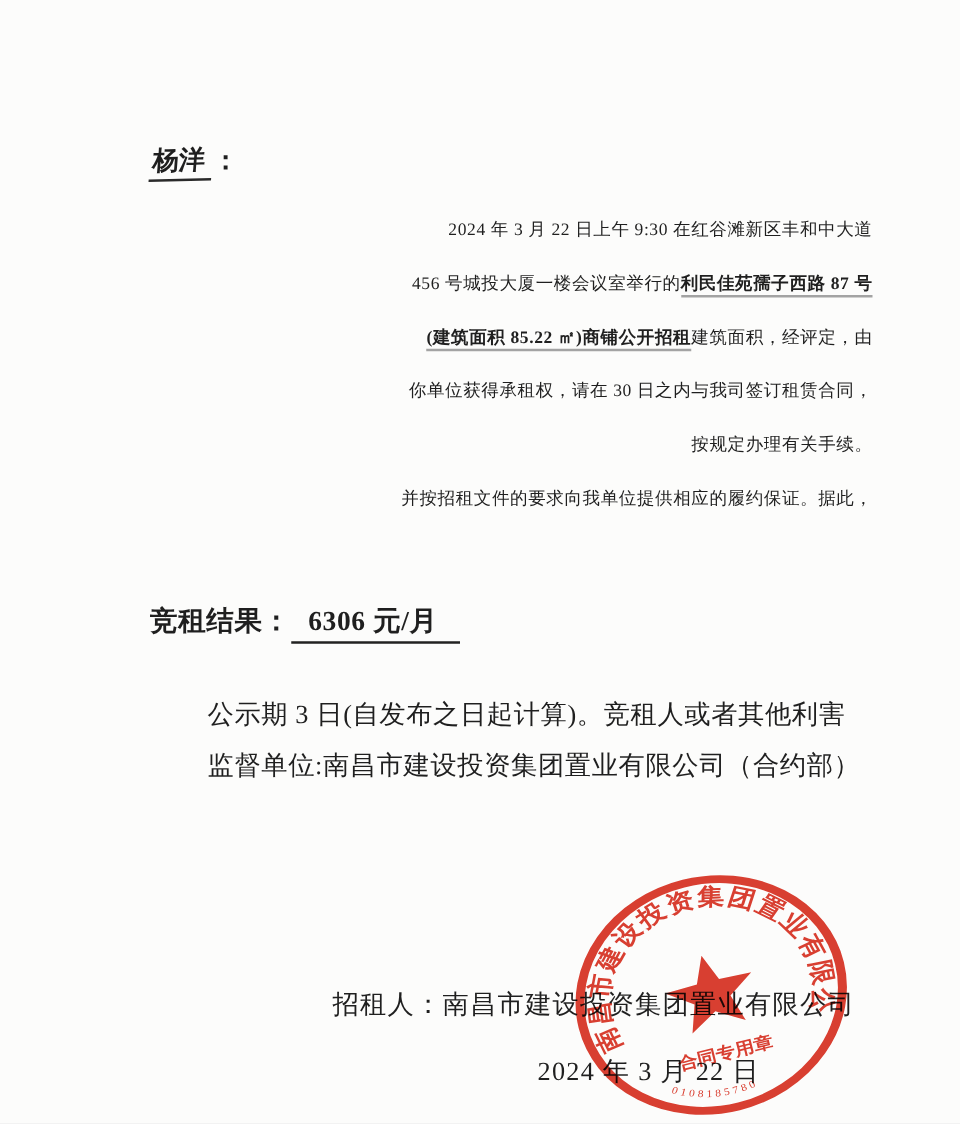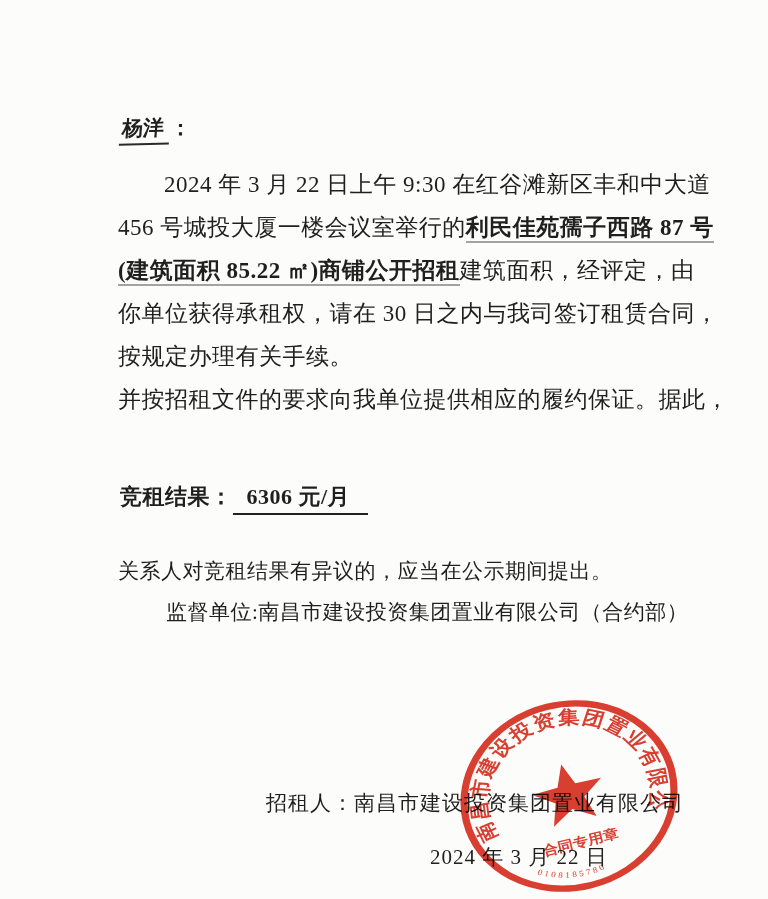--- a/index.html
+++ b/index.html
@@ -27,23 +27,24 @@
     display:inline-block;
     border-bottom:2px solid #2a2a2a;
     padding:0 6px 1px 2px;
     transform:rotate(-1.5deg) skewX(-6deg);
   }
   .body-block{
     position:absolute;top:163px;left:118px;right:70px;
   }
   .bline{
     height:43px;line-height:43px;
-    font-size:23px;
+    font-size:14px;
     white-space:nowrap;
     letter-spacing:0.5px;
+    text-align:right;
   }
   .bline.indent{padding-left:46px;}
   .em-seg{
     font-weight:bold;
     border-bottom:2px solid #a3a3a3;
     padding-bottom:1px;
   }
   .result-line{
     position:absolute;top:462px;left:120px;
     font-size:22px;font-weight:bold;
@@ -99,21 +100,21 @@
     <div class="bline"><span>你单位获得承租权，请在 30 日之内与我司签订租赁合同，</span><span class="em-seg"></span><span></span></div>
     <div class="bline"><span>按规定办理有关手续。</span><span class="em-seg"></span><span></span></div>
     <div class="bline"><span>并按招租文件的要求向我单位提供相应的履约保证。据此，</span><span class="em-seg"></span><span></span></div>
   </div>
 
   <div class="result-line">
     <span>竞租结果：</span><span class="value">6306 元/月</span>
   </div>
 
   <div class="notice-block">
-    <div class="nline">关系人对竞租结果有异议的，应当在公示期间提出。</div>
+    <div class="nline indent">公示期 3 日(自发布之日起计算)。竞租人或者其他利害</div>
     <div class="nline indent">监督单位:南昌市建设投资集团置业有限公司（合约部）</div>
   </div>
 
   <div class="footer-lessor">
     <span>招租人：</span><span>南昌市建设投资集团置业有限公司</span>
   </div>
 
   <div class="footer-date">2024 年 3 月 22 日</div>
 
   <div class="seal">

